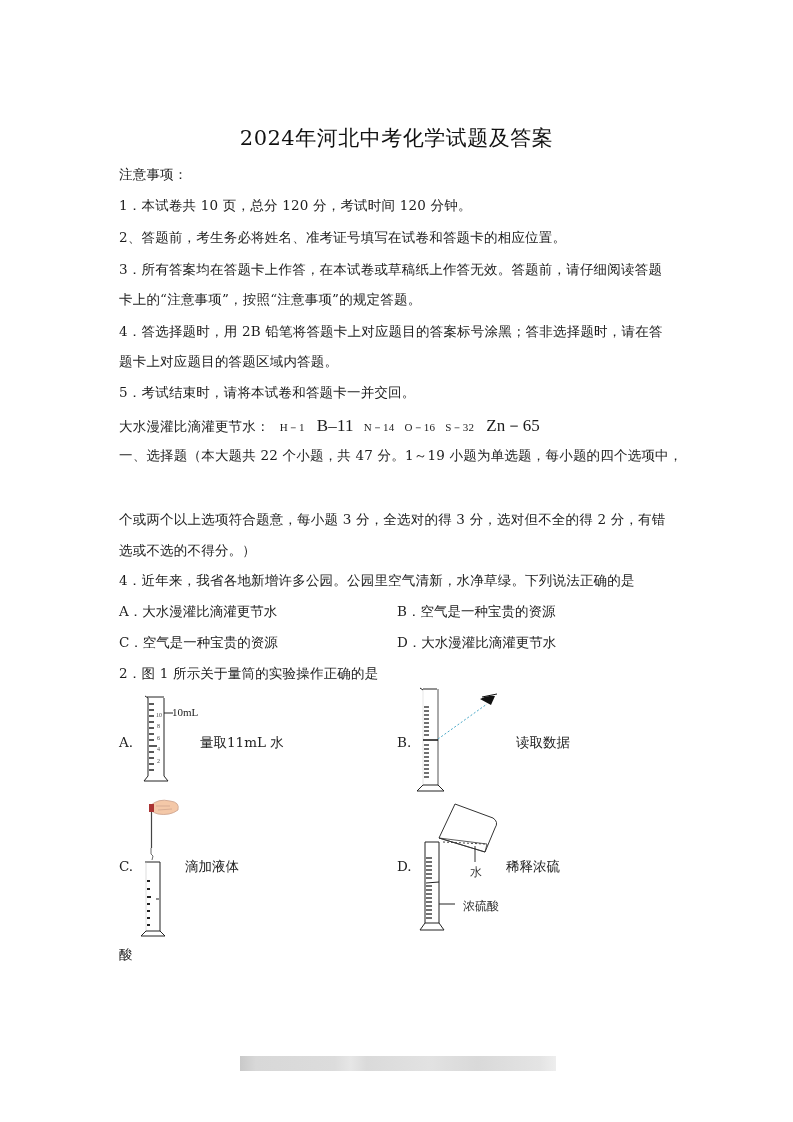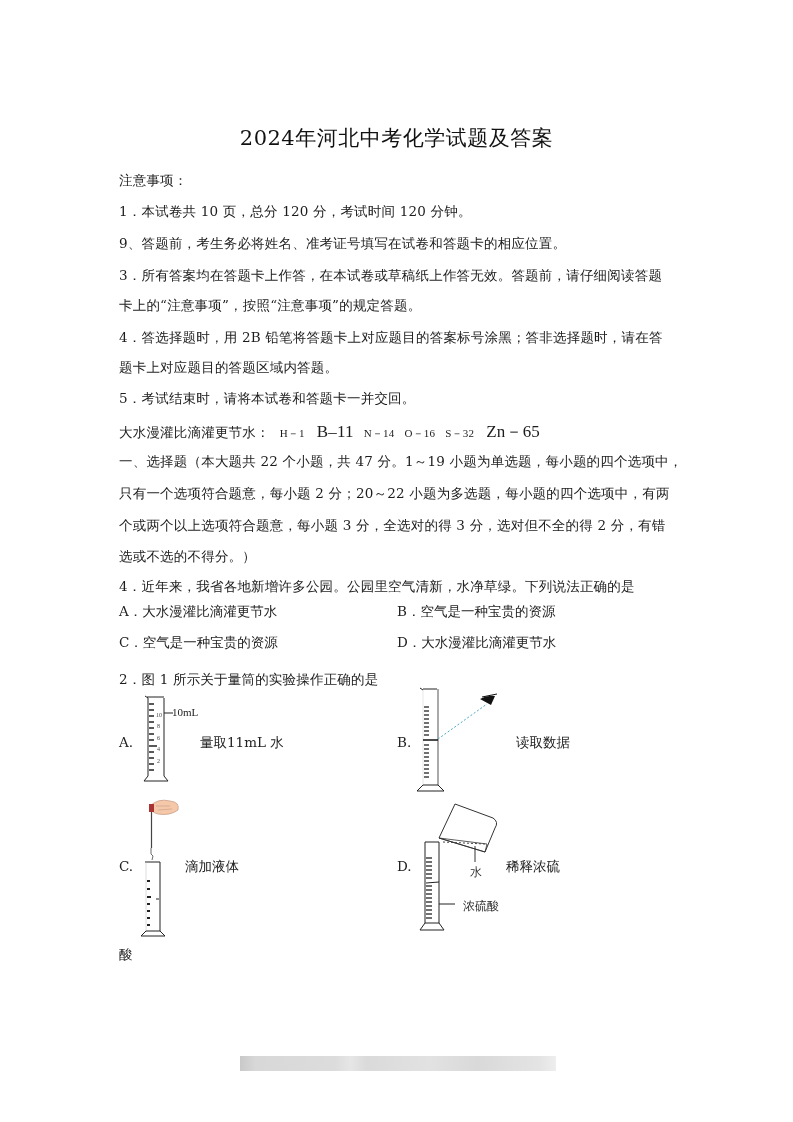--- a/index.html
+++ b/index.html
@@ -1,52 +1,51 @@
 <!DOCTYPE html>
 <html><head>
 <meta charset="utf-8">
 <style>
   html, body { margin: 0; padding: 0; background: #ffffff; }
   body { width: 793px; height: 1122px; position: relative; overflow: hidden;
          font-family: "DejaVu Serif", "Liberation Serif", serif; color: #1a1a1a; }
   .page { position: absolute; left: 0; top: 0; width: 793px; height: 1122px; }
   .title { position: absolute; left: 0; width: 793px; top: 124px; text-align: center;
            font-size: 21px; letter-spacing: 0.5px; color: #111; }
-  .line { position: absolute; left: 119px; font-size: 13.5px; white-space: nowrap; color: #1c1c1c; letter-spacing: 0.2px; margin-top: 6px; }
+  .line { position: absolute; left: 119px; font-size: 13.5px; white-space: nowrap; color: #1c1c1c; letter-spacing: 0.2px; }
   .masses { font-family: "Liberation Serif", serif; }
   .masses .sm { font-size: 11px; margin-left: 10px; }
   .masses .lg { font-size: 17px; margin-left: 12px; }
   .opt { position: absolute; font-size: 13.5px; white-space: nowrap; color: #222; }
   .fig { position: absolute; }
   .fig svg { display: block; }
   .footer-blur { position: absolute; left: 240px; top: 1056px; width: 316px; height: 15px;
      background: linear-gradient(90deg, #c9c9c9 0%, #d8d8d8 5%, #dcdcdc 30%, #e6e6e6 35%, #dadada 40%, #e2e2e2 60%, #d9d9d9 75%, #e4e4e4 95%, #eeeeee 100%); }
 </style>
 </head>
 <body>
 
 <div class="page">
 
   <div class="title">2024年河北中考化学试题及答案</div>
 
   <div class="line" style="top:166px">注意事项：</div>
   <div class="line" style="top:197px">1．本试卷共 10 页，总分 120 分，考试时间 120 分钟。</div>
-  <div class="line" style="top:229px">9、答题前，考生务必将姓名、准考证号填写在试卷和答题卡的相应位置。</div>
+  <div class="line" style="top:229px">2、答题前，考生务必将姓名、准考证号填写在试卷和答题卡的相应位置。</div>
   <div class="line" style="top:261px">3．所有答案均在答题卡上作答，在本试卷或草稿纸上作答无效。答题前，请仔细阅读答题</div>
   <div class="line" style="top:291px">卡上的“注意事项”，按照“注意事项”的规定答题。</div>
   <div class="line" style="top:323px">4．答选择题时，用 2B 铅笔将答题卡上对应题目的答案标号涂黑；答非选择题时，请在答</div>
   <div class="line" style="top:353px">题卡上对应题目的答题区域内答题。</div>
   <div class="line" style="top:384px">5．考试结束时，请将本试卷和答题卡一并交回。</div>
 
   <div class="line masses" style="top:414px">
     <span style="font-family:'DejaVu Serif',serif">大水漫灌比滴灌更节水：</span><span class="sm">H－1</span><span class="lg">B–11</span><span class="sm">N－14</span><span class="sm">O－16</span><span class="sm">S－32</span><span class="lg">Zn－65</span>
   </div>
 
   <div class="line" style="top:447px">一、选择题（本大题共 22 个小题，共 47 分。1～19 小题为单选题，每小题的四个选项中，</div>
-  <div class="line" style="top:479px">只有一个选项符合题意，每小题 2 分；20～22 小题为多选题，每小题的四个选项中，有两</div>
   <div class="line" style="top:511px">个或两个以上选项符合题意，每小题 3 分，全选对的得 3 分，选对但不全的得 2 分，有错</div>
   <div class="line" style="top:542px">选或不选的不得分。）</div>
 
   <div class="line" style="top:572px">4．近年来，我省各地新增许多公园。公园里空气清新，水净草绿。下列说法正确的是</div>
   <div class="opt" style="left:119px; top:603px">A．大水漫灌比滴灌更节水</div>
   <div class="opt" style="left:397px; top:603px">B．空气是一种宝贵的资源</div>
   <div class="opt" style="left:119px; top:634px">C．空气是一种宝贵的资源</div>
   <div class="opt" style="left:397px; top:634px">D．大水漫灌比滴灌更节水</div>
 
   <div class="line" style="top:665px">2．图 1 所示关于量筒的实验操作正确的是</div>

